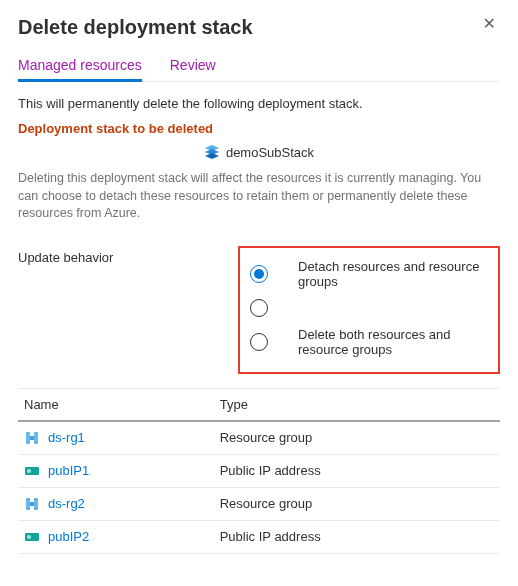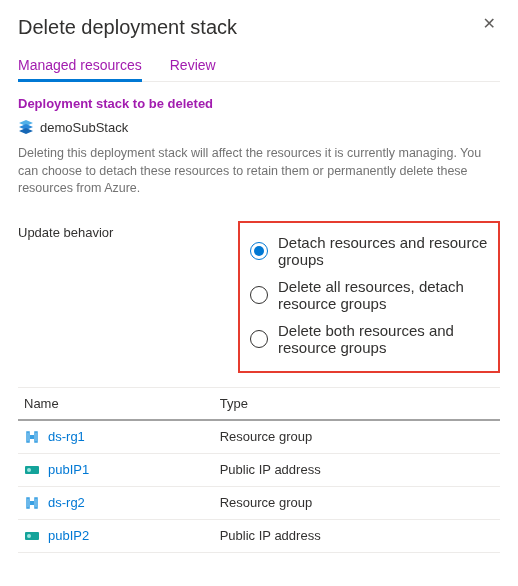--- a/index.html
+++ b/index.html
@@ -8,34 +8,34 @@
     font-family: "Segoe UI", -apple-system, sans-serif;
     font-size: 13px;
     color: #323130;
     background: #fff;
     width: 518px;
     height: 586px;
     overflow: hidden;
   }
   .panel { padding: 14px 18px 18px 18px; }
   .header-row { display: flex; align-items: flex-start; justify-content: space-between; margin-bottom: 18px; }
-  .title { font-size: 20px; font-weight: 400; color: #323130; margin-top: 2px; }
+  .title { font-size: 20px; font-weight: 700; color: #323130; margin-top: 2px; }
   .close { font-size: 16px; color: #605e5c; cursor: pointer; padding: 2px 4px; line-height: 1; }
   .tabs { display: flex; gap: 28px; border-bottom: 1px solid #edebe9; margin-bottom: 14px; }
   .tab { font-size: 14px; padding: 0 0 6px 0; color: #a21caf; cursor: pointer; border-bottom: 3px solid transparent; margin-bottom: -1px; }
   .tab.active { border-bottom-color: #0078d4; font-weight: 400; }
   .intro { font-size: 13px; color: #323130; margin-bottom: 10px; }
-  .subhead { font-size: 13px; font-weight: 600; margin: 8px 0 8px 0; color: #a21caf; }
-  .stack-row { display: flex; align-items: center; gap: 6px; margin: 6px 0 10px 0; }
+  .subhead { font-size: 13px; font-weight: 600; margin: 8px 0 8px 0; color: #c2410c; }
+  .stack-row { display: flex; align-items: center; gap: 6px; margin: 6px 0 10px 0; justify-content: center; }
   .desc { font-size: 12.5px; color: #737373; line-height: 1.4; margin-bottom: 23px; }
   .field-row { display: flex; align-items: flex-start; gap: 20px; margin-bottom: 14px; }
   .field-label { width: 200px; font-size: 13px; color: #323130; padding-top: 4px; flex-shrink: 0; }
   .radio-box { border: 2px solid #e63c2f; padding: 6px 10px 10px 10px; flex: 1; }
   .radio-item { display: flex; align-items: center; gap: 10px; padding: 5px 0; cursor: pointer; }
-  .radio-item span { font-size: 15px; }
+  .radio-item span { font-size: 13px; margin-left: 20px; }
   .radio-ring { width: 18px; height: 18px; border: 1px solid #323130; border-radius: 50%; display: flex; align-items: center; justify-content: center; flex-shrink: 0; }
   .radio-ring.sel { border-color: #0078d4; }
   .radio-dot { width: 10px; height: 10px; background: #0078d4; border-radius: 50%; }
   .table { width: 100%; border-collapse: collapse; }
   .table th { text-align: left; font-weight: 400; font-size: 13px; padding: 8px 6px; border-top: 1px solid #edebe9; border-bottom: 2px solid #a3a3a3; color: #323130; }
   .table td { font-size: 13px; padding: 8px 6px; border-bottom: 1px solid #edebe9; vertical-align: middle; }
   .res-cell { display: flex; align-items: center; gap: 8px; }
   .res-link { color: #0078d4; cursor: pointer; }
   svg.icon16 { width: 16px; height: 16px; flex-shrink: 0; }
 </style>
@@ -47,20 +47,21 @@
   <div class="header-row">
     <div class="title">Delete deployment stack</div>
     <div class="close">✕</div>
   </div>
 
   <div class="tabs">
     <div class="tab active">Managed resources</div>
     <div class="tab">Review</div>
   </div>
 
+  <div class="intro">This will permanently delete the following deployment stack.</div>
 
   <div class="subhead">Deployment stack to be deleted</div>
   <div class="stack-row">
     <svg class="icon16" viewBox="0 0 16 16">
       <polygon points="8,1 15,4 8,7 1,4" fill="#50b0e8"></polygon>
       <polygon points="8,5 15,8 8,11 1,8" fill="#2a88d8"></polygon>
       <polygon points="8,9 15,12 8,15 1,12" fill="#1667b5"></polygon>
     </svg>
     <span>demoSubStack</span>
   </div>
@@ -71,21 +72,20 @@
     <div class="field-label">Update behavior</div>
     <div class="radio-box">
       <div class="radio-item">
         <div class="radio-ring sel">
             <div class="radio-dot"></div>
           </div>
         <span>Detach resources and resource groups</span>
       </div>
       <div class="radio-item">
         <div class="radio-ring"></div>
-        <span>Delete all resources, detach resource groups</span>
       </div>
       <div class="radio-item">
         <div class="radio-ring"></div>
         <span>Delete both resources and resource groups</span>
       </div>
     </div>
   </div>
 
   <table class="table">
     <thead>

